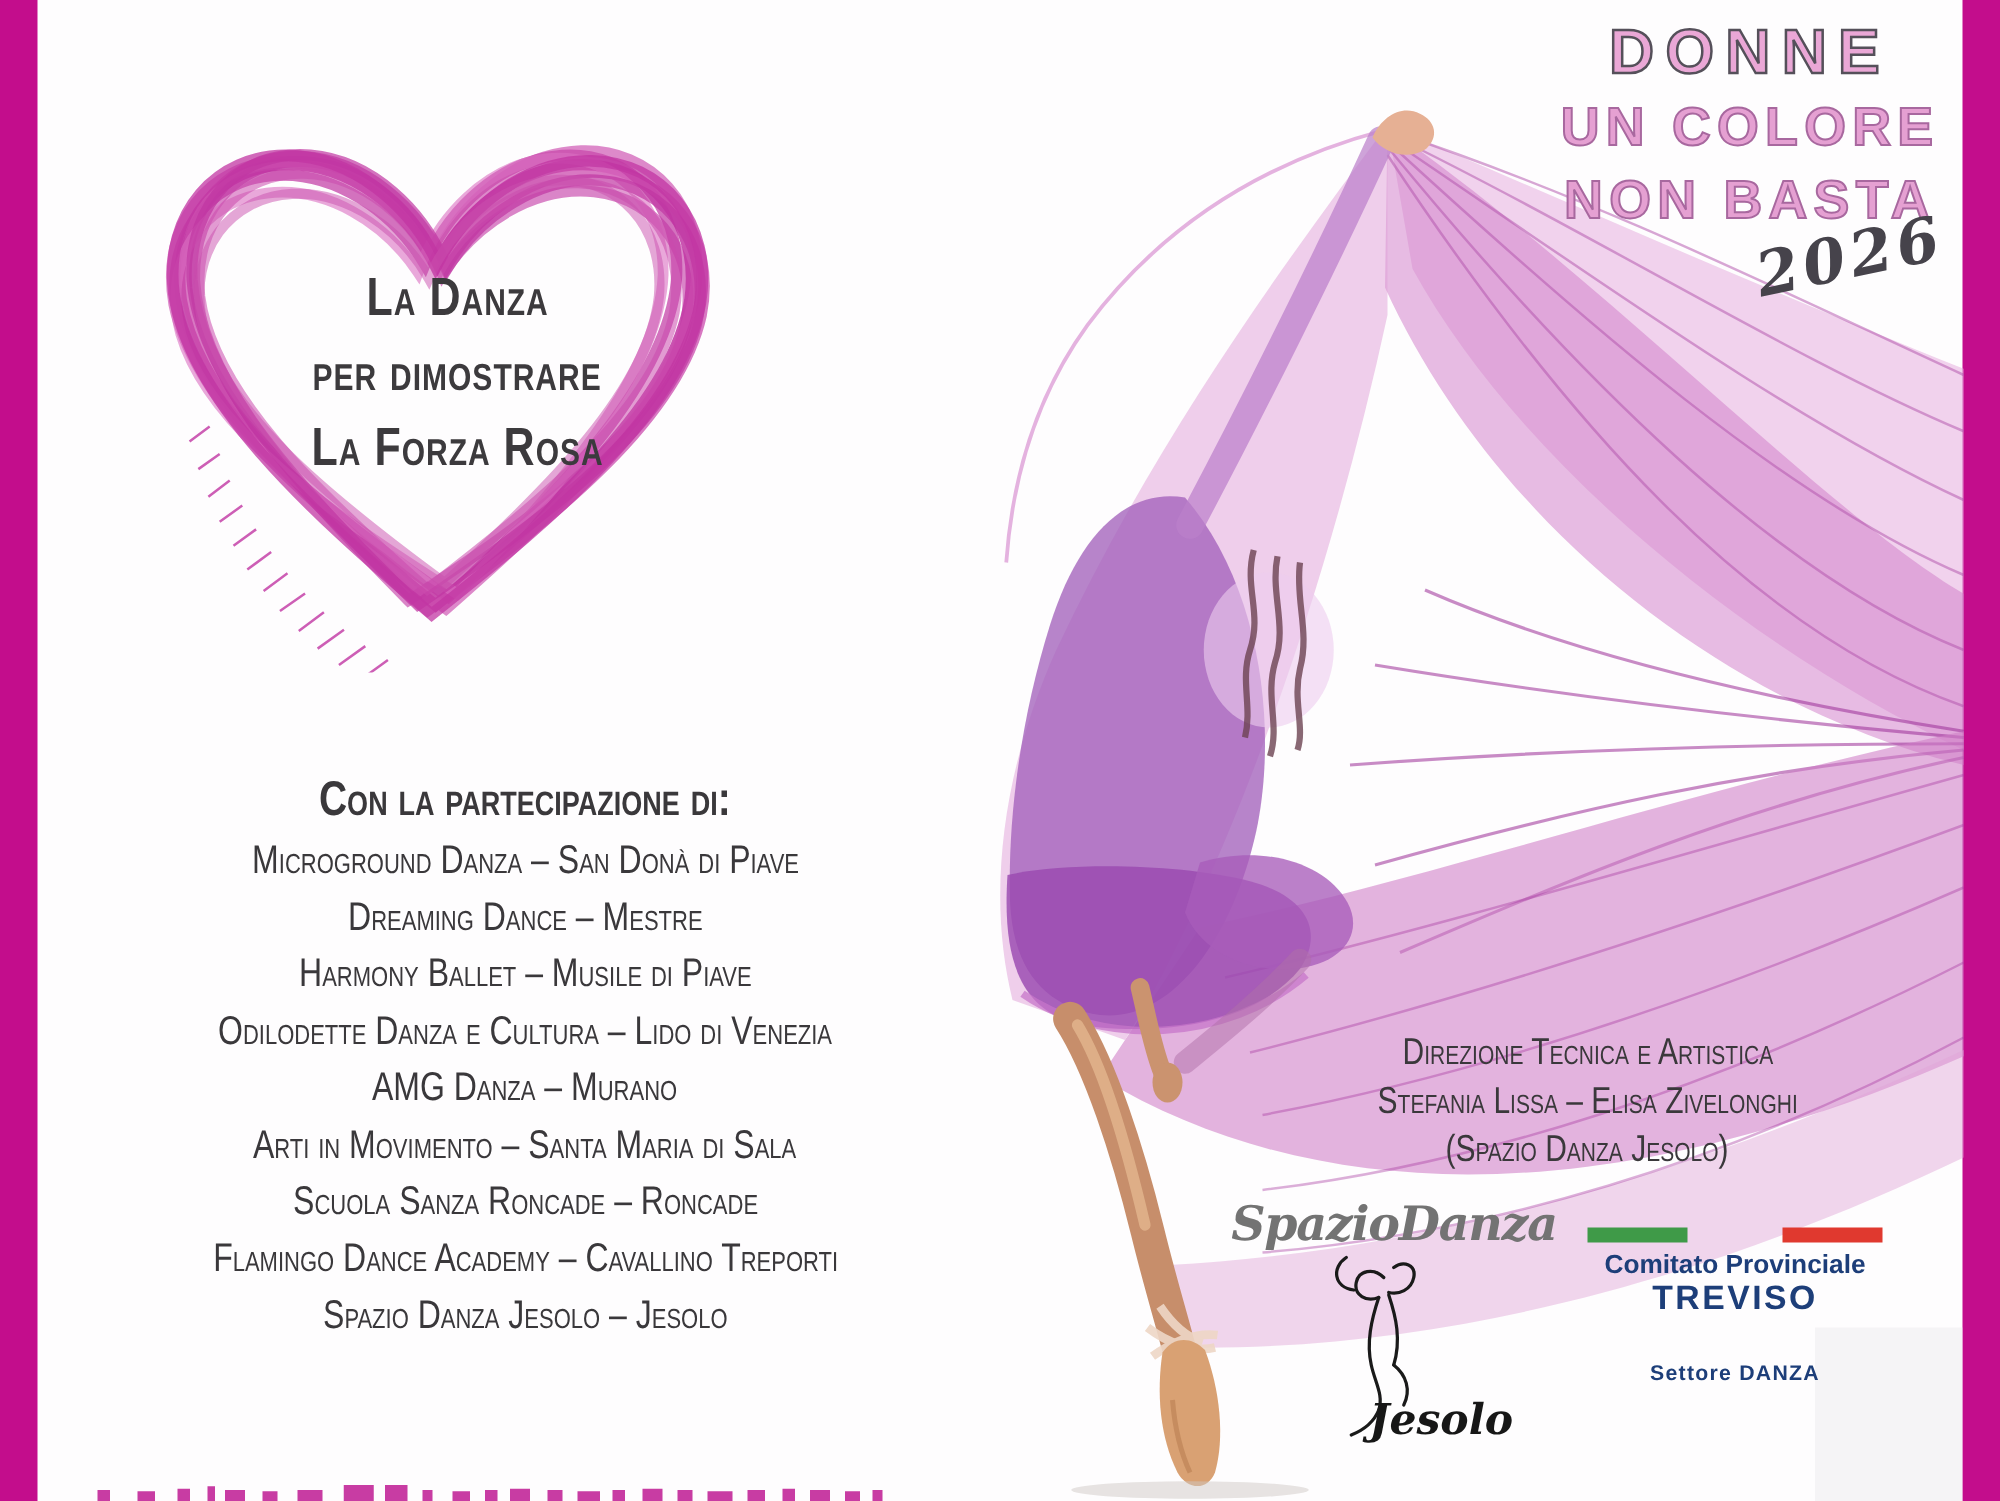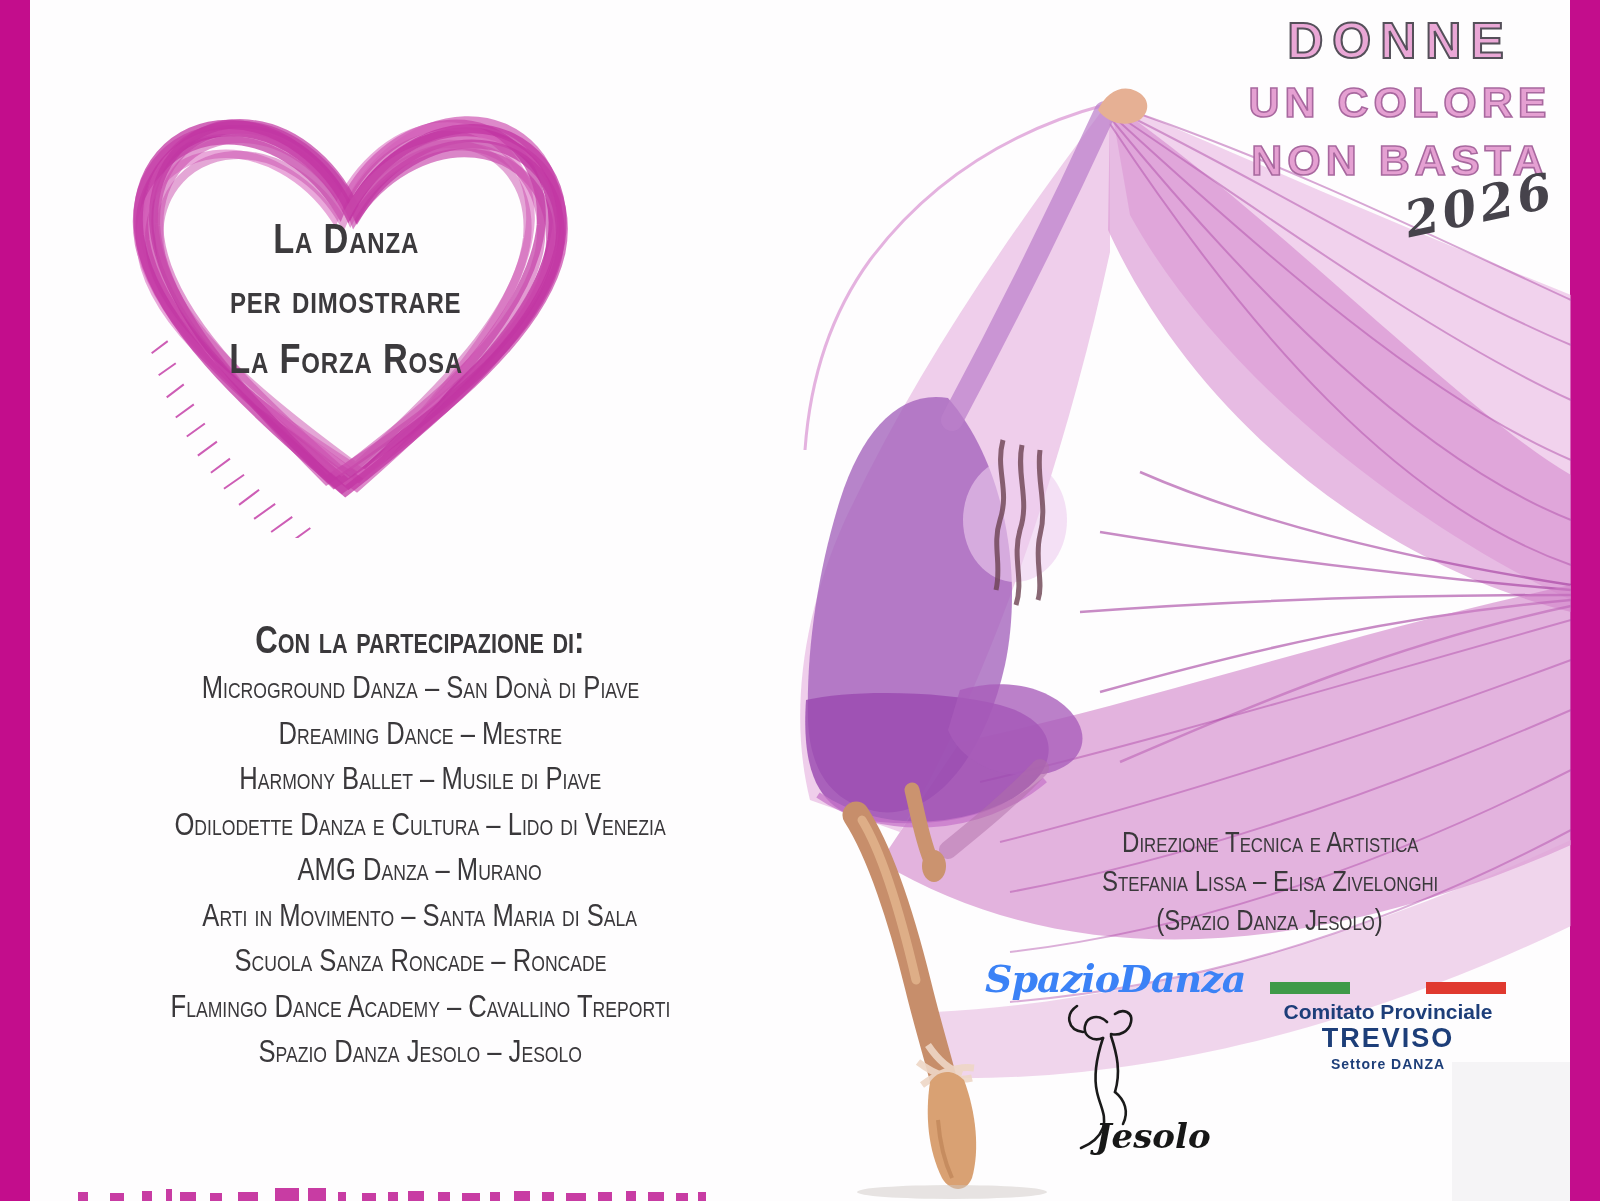--- a/index.html
+++ b/index.html
@@ -6,52 +6,52 @@
   .poster{
     position:relative;width:1600px;height:1201px;margin:0 auto;
     background:#fefdfe;overflow:hidden;
     font-family:"Liberation Sans",sans-serif;color:#3a383b;
   }
   .abs{position:absolute;}
   .border-strip{position:absolute;top:0;width:30px;height:1201px;background:#c30d8c;}
   .cond{display:inline-block;transform:scaleX(0.8);transform-origin:50% 50%;white-space:nowrap;}
   .sc{font-variant:small-caps;}
   
-  .heart-text{left:116px;top:208px;width:460px;text-align:center;z-index:5;}
+  .heart-text{left:136px;top:208px;width:460px;text-align:center;z-index:5;}
   .heart-text .hline{font-size:43px;line-height:60px;font-weight:600;color:#3c3a3d;letter-spacing:1px;}
   
   .title-line{left:1150px;width:500px;text-align:center;z-index:6;font-weight:700;}
   .t1{top:12px;font-size:50px;letter-spacing:9px;color:#eaa7d6;-webkit-text-stroke:2px #55505a;}
   .t2{top:78px;font-size:43px;letter-spacing:5px;color:#e5a0d2;-webkit-text-stroke:1.6px #a8689f;}
   .t3{top:136px;font-size:43px;letter-spacing:5px;color:#e5a0d2;-webkit-text-stroke:1.6px #a8689f;}
   .t-year{left:1400px;top:176px;width:160px;text-align:center;z-index:6;
     font-family:"DejaVu Serif",serif;font-style:italic;font-weight:700;font-size:49px;
     letter-spacing:4px;color:#46434b;transform:rotate(-12deg);}
   
   .participation{left:38px;top:604px;width:764px;text-align:center;z-index:5;}
   .p-head{font-size:39px;line-height:50px;font-weight:600;text-decoration:underline;text-underline-offset:5px;margin-top:11px;}
   .p-item{font-size:32px;line-height:45.5px;font-weight:400;}
   
   .direction{left:1035px;top:822px;width:470px;text-align:center;z-index:5;}
   .d-line{font-size:30px;line-height:39px;font-weight:500;}
   
   .sd-logo{left:975px;top:948px;width:250px;height:220px;z-index:5;}
   .sd-name{position:absolute;left:10px;top:8px;width:230px;text-align:center;
-    font-family:"DejaVu Serif",serif;font-style:italic;font-weight:700;font-size:38px;color:#3b82f6;letter-spacing:-1px;}
+    font-family:"DejaVu Serif",serif;font-style:italic;font-weight:700;font-size:38px;color:#737373;letter-spacing:-1px;}
   .sd-city{position:absolute;left:118px;top:168px;width:120px;text-align:center;
     font-family:"DejaVu Serif",serif;font-style:italic;font-weight:700;font-size:34px;color:#171717;}
   
   .opes{left:1258px;top:980px;width:260px;text-align:center;z-index:5;}
   .opes-name{font-size:80px;line-height:80px;font-weight:800;letter-spacing:8px;color:#1d3e79;}
   .opes-flag{position:relative;height:12px;margin:2px 12px 6px 12px;}
   .opes-flag .g{position:absolute;left:0;top:0;width:80px;height:12px;background:#3f9a48;}
   .opes-flag .r{position:absolute;right:0;top:0;width:80px;height:12px;background:#e0392f;}
   .opes-l1{font-size:21px;line-height:24px;font-weight:700;color:#1d3e79;}
   .opes-l2{font-size:27px;line-height:29px;font-weight:700;letter-spacing:2px;color:#1d3e79;}
-  .opes-l3{font-size:14px;line-height:23px;font-weight:700;letter-spacing:1px;color:#1d3e79;}
+  .opes-l3{font-size:17px;line-height:23px;font-weight:700;letter-spacing:1px;color:#1d3e79;margin-top:34px;}
   svg{display:block;}
 </style>
 </head>
 <body>
 
 <div class="poster">
 
   <svg class="abs" style="left:0;top:0;z-index:1;" width="1600" height="1201" viewBox="0 0 1600 1201">
 
     <path d="M1110 100 C1250 160 1420 235 1571 295 L1571 600 C1400 520 1215 370 1130 215 Z" fill="#e5aede" opacity="0.55"></path>

